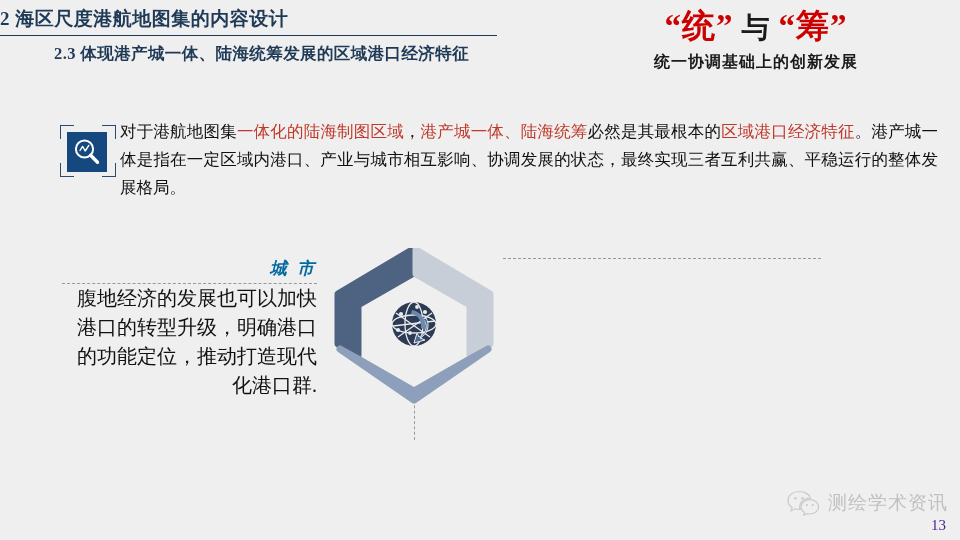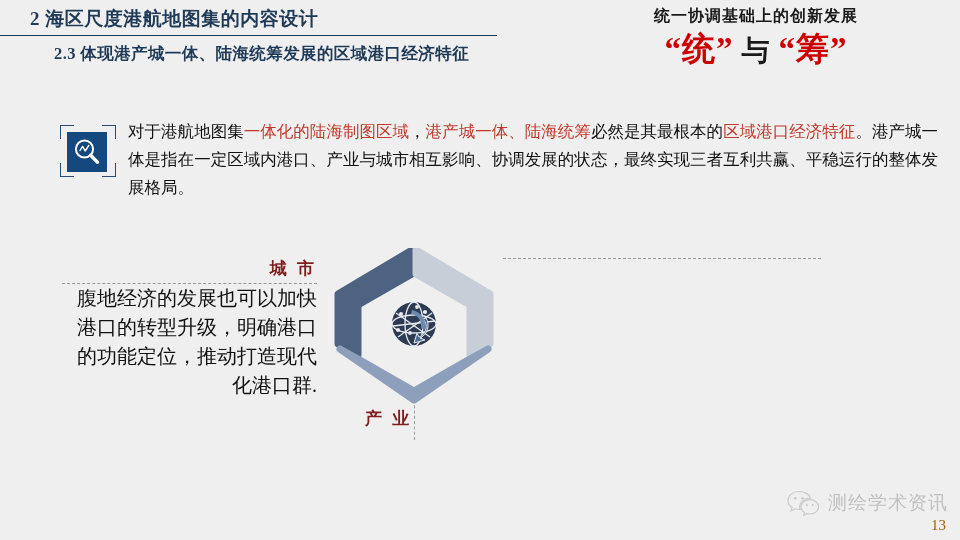--- a/index.html
+++ b/index.html
@@ -20,21 +20,20 @@
     position: absolute;
     left: 0;
     top: 6px;
     width: 560px;
   }
   #header-title-1 {
     font-size: 19px;
     font-weight: bold;
     color: #1f3a56;
     letter-spacing: 0.5px;
-    padding-left: 30px;
     line-height: 26px;
     white-space: nowrap;
   }
   #header-rule {
     width: 497px;
     height: 0;
     border-top: 1.6px solid #1f3a56;
     margin-top: 3px;
   }
   #header-title-2 {
@@ -112,42 +111,43 @@
     top: 8px;
     width: 40px;
     height: 40px;
     background: #14487e;
   }
   #intro-text {
     font-size: 16.5px;
     color: #111111;
     line-height: 28px;
     text-align: justify;
-    margin-left: 8px;
+    margin-left: 0;
     flex: 1;
   }
   .hl-red { color: #c0392b; }
 
   
   #hex-wrap {
     position: absolute;
     left: 330px;
     top: 248px;
     width: 168px;
     height: 156px;
   }
   #hex-svg { display: block; }
 
   
   .node-label {
     font-size: 17px;
     font-weight: bold;
-    color: #7f1d1d;
+    color: #0369a1;
     letter-spacing: 3px;
     line-height: 22px;
+    font-style: italic;
   }
   .node-rule {
     border-top: 1px dashed #999999;
     height: 0;
     margin-top: 3px;
   }
   .node-body {
     font-size: 20px;
     color: #111111;
     line-height: 29px;
@@ -204,37 +204,37 @@
     font-size: 19px;
     color: #555555;
     letter-spacing: 1px;
     white-space: nowrap;
   }
   #page-number {
     position: absolute;
     right: 14px;
     bottom: 6px;
     font-size: 15px;
-    color: #a16207;
+    color: #4c1d95;
   }
 </style>
 </head>
 <body>
 
 <div id="header-block">
   <div id="header-title-1">2 海区尺度港航地图集的内容设计</div>
   <div id="header-rule"></div>
   <div id="header-title-2">2.3 体现港产城一体、陆海统筹发展的区域港口经济特征</div>
 </div>
 
 <div id="brand-block">
-  <div id="brand-sub">统一协调基础上的创新发展</div>
   <div id="brand-line">
     <span class="brand-red">“统”</span><span class="brand-dark">与</span><span class="brand-red">“筹”</span>
   </div>
+  <div id="brand-sub">统一协调基础上的创新发展</div>
 </div>
 
 <div id="intro-row">
 
   <div id="magnifier-icon-wrap">
     <span class="bracket tl"></span>
     <span class="bracket tr"></span>
     <span class="bracket bl"></span>
     <span class="bracket br"></span>
     <div id="magnifier-square">
@@ -286,21 +286,20 @@
   <div class="node-label">城 市</div>
   <div class="node-rule"></div>
   <div class="node-body">腹地经济的发展也可以加快港口的转型升级，明确港口的功能定位，推动打造现代化港口群.</div>
 </div>
 
 <div id="port-block">
   <div class="node-rule"></div>
 </div>
 
 <div id="industry-block">
-  <div class="node-label">产 业</div>
 </div>
 
 <div id="watermark">
   <svg id="wechat-icon" width="34" height="26" viewBox="0 0 34 26">
     <path d="M12,1.5 C5.9,1.5 1,5.5 1,10.4 C1,13.2 2.6,15.7 5.1,17.3 L4.1,20.8 L8,18.8 C9.3,19.2 10.6,19.4 12,19.4 C12.4,19.4 12.8,19.3 13.2,19.3 C12.9,18.5 12.7,17.6 12.7,16.7 C12.7,11.9 17.2,8.1 22.8,8.1 C23,8.1 23.3,8.1 23.5,8.1 C22.6,4.3 17.8,1.5 12,1.5 Z" fill="none" stroke="#777777" stroke-width="1.2"></path>
     <circle cx="8.3" cy="8.2" r="1.3" fill="#777777"></circle>
     <circle cx="15.5" cy="8.2" r="1.3" fill="#777777"></circle>
     <path d="M22.8,9.6 C17.9,9.6 14,12.8 14,16.8 C14,19.1 15.3,21.2 17.4,22.5 L16.7,25.2 L19.8,23.6 C20.7,23.9 21.7,24 22.8,24 C27.7,24 31.6,20.8 31.6,16.8 C31.6,12.8 27.7,9.6 22.8,9.6 Z" fill="none" stroke="#777777" stroke-width="1.2"></path>
     <circle cx="19.9" cy="15.1" r="1.05" fill="#777777"></circle>
     <circle cx="25.7" cy="15.1" r="1.05" fill="#777777"></circle>

